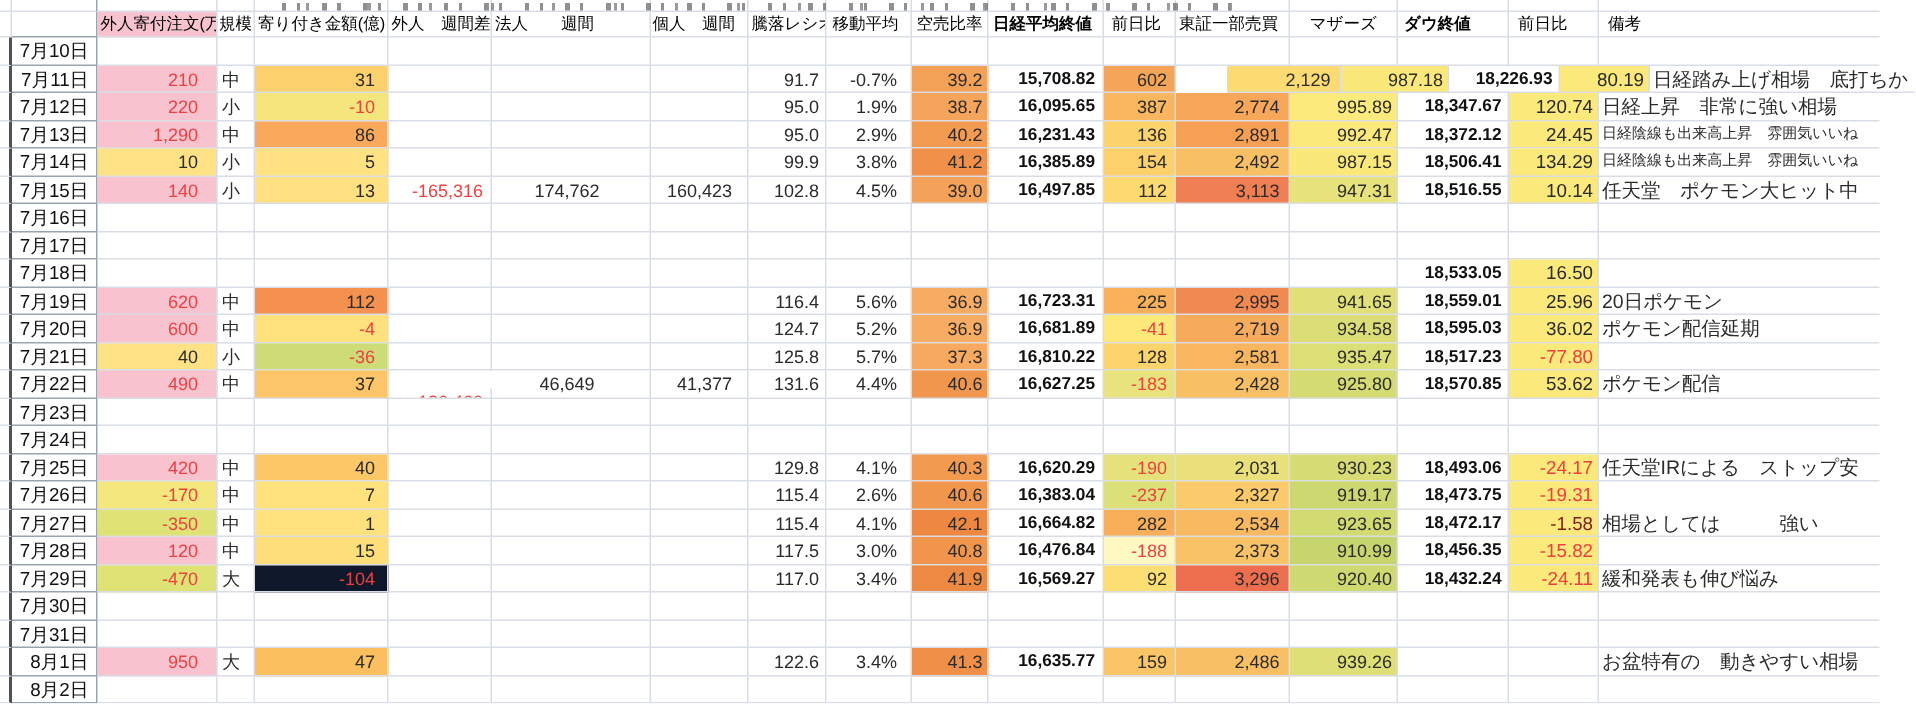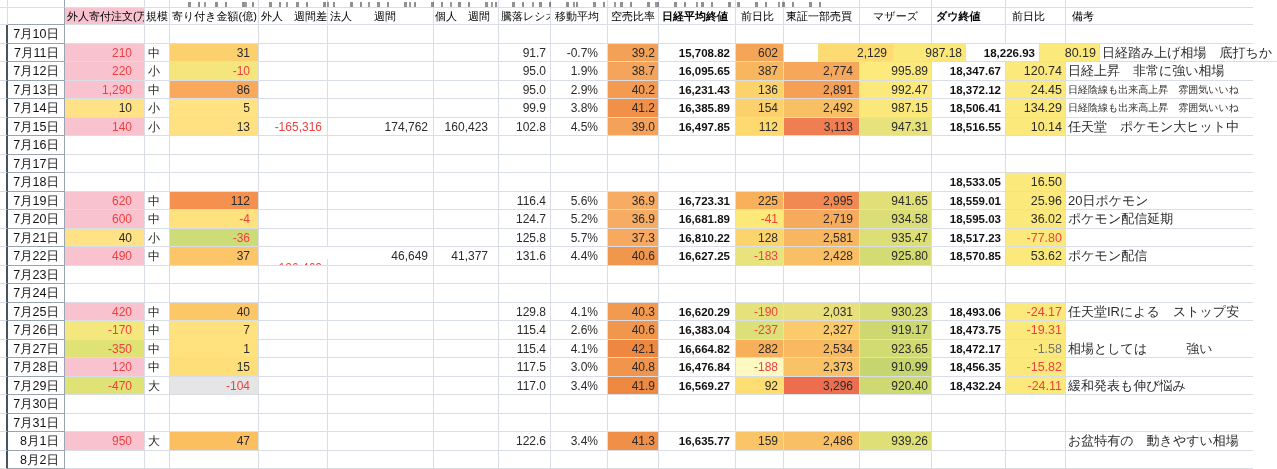--- a/index.html
+++ b/index.html
@@ -27,21 +27,21 @@
   
   .c-a{width:8px;border-right:2px solid #4a535c;}
   .toprow .c-a,.hrow .c-a{border-right:1px solid #d8dde6;}
   .c-date{width:57px;border-right:1px solid #9aa4ae;border-bottom:1px solid #9aa4ae;
           text-align:right;padding-right:5px;font-size:12.5px;color:#111;}
   .toprow .c-date{border-bottom:1px solid #d8dde6;}
   .c-foreign{width:80px;text-align:right;padding-right:12px;}
   .c-size{width:25px;text-align:left;padding-left:3px;}
   .c-open{width:89px;text-align:right;padding-right:8px;}
   .c-gaijin{width:69px;text-align:right;padding-right:5px;}
-  .c-hojin{width:106px;text-align:right;padding-right:5px;}
+  .c-hojin{width:106px;text-align:center;padding-right:5px;}
   .c-kojin{width:65px;text-align:right;padding-right:10px;}
   .c-ratio{width:52px;text-align:right;padding-right:4px;}
   .c-ma{width:57px;text-align:right;padding-right:9px;}
   .c-short{width:51px;text-align:right;padding-right:3px;}
   .c-nikkei{width:77px;text-align:right;padding-right:5px;font-weight:bold;font-size:11.5px;color:#111;}
   .c-nkd{width:48px;text-align:right;padding-right:5px;}
   .c-tosho{width:76px;text-align:right;padding-right:6px;}
   .c-mothers{width:72px;text-align:right;padding-right:3px;}
   .c-dow{width:74px;text-align:right;padding-right:4px;font-weight:bold;font-size:11.5px;color:#111;}
   .c-dowd{width:60px;text-align:right;padding-right:3px;font-size:12.5px;}
@@ -473,21 +473,21 @@
         <div class="cell c-hojin"></div>
         <div class="cell c-kojin"></div>
         <div class="cell c-ratio">115.4</div>
         <div class="cell c-ma">4.1%</div>
         <div class="cell c-short" style="background: rgb(238, 135, 64);">42.1</div>
         <div class="cell c-nikkei">16,664.82</div>
         <div class="cell c-nkd" style="background: rgb(247, 175, 89);">282</div>
         <div class="cell c-tosho" style="background: rgb(248, 185, 97);">2,534</div>
         <div class="cell c-mothers" style="background: rgb(210, 218, 114);">923.65</div>
         <div class="cell c-dow">18,472.17</div>
-        <div class="cell c-dowd" style="background: rgb(252, 233, 123); color: #737373;">-1.58</div>
+        <div class="cell c-dowd" style="background: rgb(252, 233, 123); color: #7f1d1d;">-1.58</div>
         <div class="cell c-remark">相場としては　　　強い</div>
       </div>
       <div class="row">
         <div class="cell c-a"></div>
         <div class="cell c-date">7月28日</div>
         <div class="cell c-foreign" style="background: rgb(248, 195, 207); color: rgb(239, 64, 64);">120</div>
         <div class="cell c-size">中</div>
         <div class="cell c-open" style="background: rgb(254, 222, 121);">15</div>
         <div class="cell c-gaijin"></div>
         <div class="cell c-hojin"></div>
@@ -501,21 +501,21 @@
         <div class="cell c-mothers" style="background: rgb(198, 213, 109);">910.99</div>
         <div class="cell c-dow">18,456.35</div>
         <div class="cell c-dowd" style="background: rgb(252, 233, 123); color: rgb(239, 64, 64);">-15.82</div>
         <div class="cell c-remark"></div>
       </div>
       <div class="row">
         <div class="cell c-a"></div>
         <div class="cell c-date">7月29日</div>
         <div class="cell c-foreign" style="background: rgb(223, 227, 117); color: rgb(239, 64, 64);">-470</div>
         <div class="cell c-size">大</div>
-        <div class="cell c-open" style="background: #e5e5e5; color: rgb(239, 64, 64);">-104</div>
+        <div class="cell c-open" style="background: #0f172a; color: rgb(239, 64, 64);">-104</div>
         <div class="cell c-gaijin"></div>
         <div class="cell c-hojin"></div>
         <div class="cell c-kojin"></div>
         <div class="cell c-ratio">117.0</div>
         <div class="cell c-ma">3.4%</div>
         <div class="cell c-short" style="background: rgb(238, 137, 66);">41.9</div>
         <div class="cell c-nikkei">16,569.27</div>
         <div class="cell c-nkd" style="background: rgb(253, 222, 115);">92</div>
         <div class="cell c-tosho" style="background: rgb(236, 110, 79);">3,296</div>
         <div class="cell c-mothers" style="background: rgb(207, 217, 113);">920.40</div>

